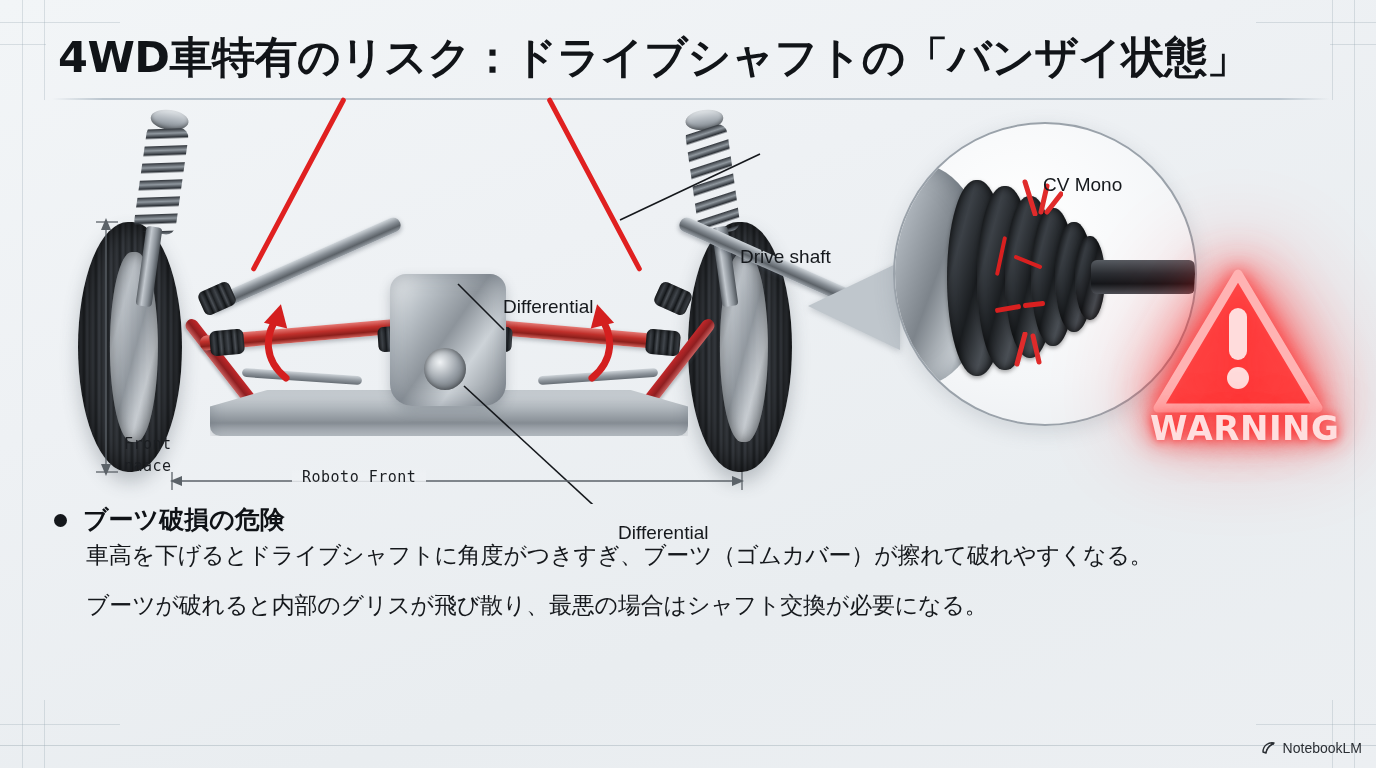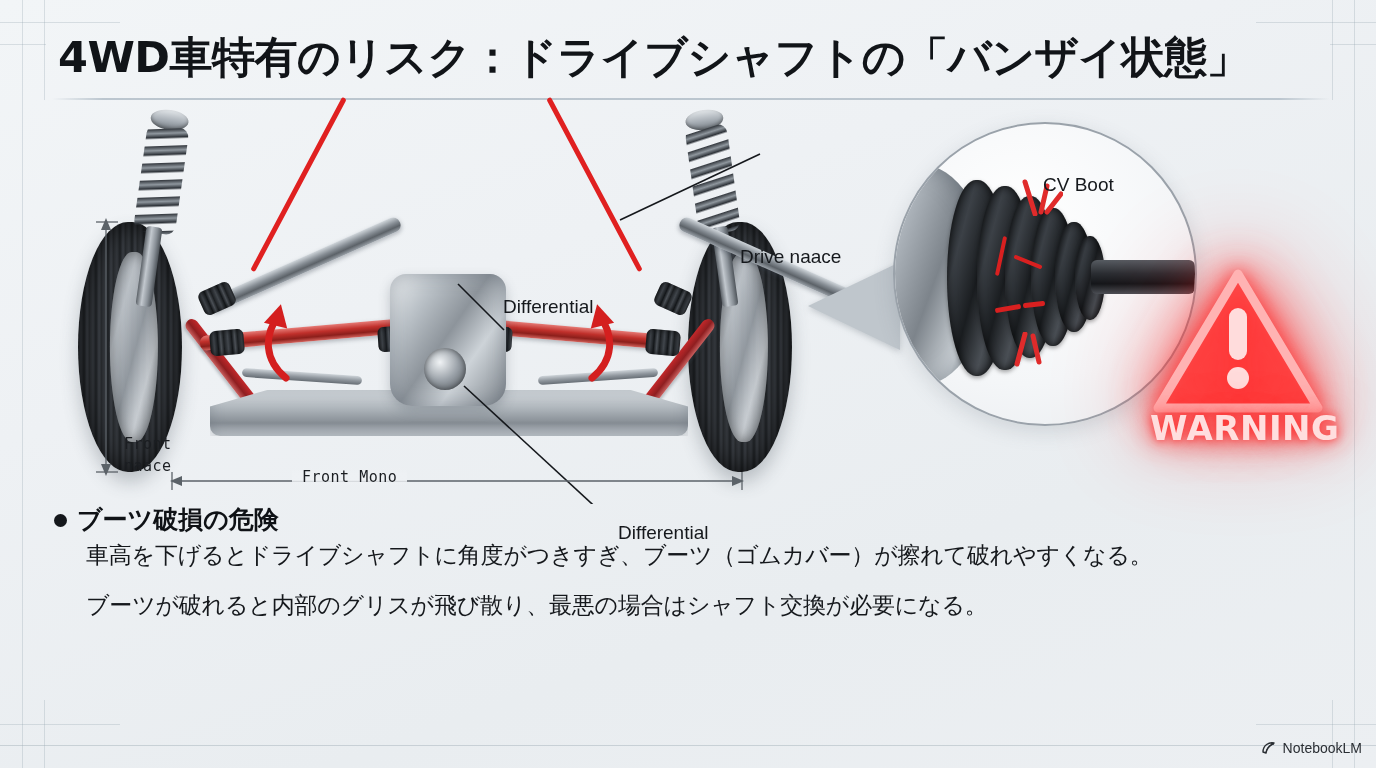--- a/index.html
+++ b/index.html
@@ -328,21 +328,21 @@
   
   #bullets {
     position: absolute;
     left: 54px; top: 504px;
     width: 1290px;
   }
   .bullet-block { position: relative; margin-bottom: 18px; }
   .bullet-head {
     display: flex;
     align-items: center;
-    gap: 10px;
+    gap: 16px;
     font-size: 25px;
     font-weight: bold;
     color: #0f1216;
     line-height: 32px;
     font-family: "DejaVu Sans", "Liberation Sans", sans-serif;
   }
   .bullet-dot {
     width: 13px; height: 13px;
     border-radius: 50%;
     background: #14171b;
@@ -468,25 +468,25 @@
       </svg>
       <div class="dim-text" id="dim-front"><span>Front</span><br><span>naace</span></div>
 
       <svg style="position:absolute; left:108px; top:366px; width:578px; height:22px;">
         <line x1="8" y1="11" x2="568" y2="11" stroke="#5b6268" stroke-width="1.3"></line>
         <path d="M2 11 L14 6 L14 16 Z" fill="#5b6268"></path>
         <path d="M576 11 L564 6 L564 16 Z" fill="#5b6268"></path>
         <line x1="4" y1="2" x2="4" y2="20" stroke="#5b6268" stroke-width="1.3"></line>
         <line x1="574" y1="2" x2="574" y2="20" stroke="#5b6268" stroke-width="1.3"></line>
       </svg>
-      <div class="dim-text" style="left:232px; top:364px; background:linear-gradient(180deg, rgba(238,241,244,0) 0%, rgba(238,241,244,0.95) 30%, rgba(238,241,244,0.95) 70%, rgba(238,241,244,0) 100%); padding:0 10px;">Front Mono</div>
+      <div class="dim-text" style="left:232px; top:364px; background:linear-gradient(180deg, rgba(238,241,244,0) 0%, rgba(238,241,244,0.95) 30%, rgba(238,241,244,0.95) 70%, rgba(238,241,244,0) 100%); padding:0 10px;">Roboto Front</div>
 
     </div>
 
-    <div class="art-label" id="lbl-driveshaft">Drive naace</div>
+    <div class="art-label" id="lbl-driveshaft">Drive shaft</div>
 
     <div id="mag-pointer"></div>
 
     <div id="magnifier">
       <div id="mag-hub"></div>
 
       <div class="pleat" style="left:52px;  top:56px;  width:60px; height:196px;"></div>
       <div class="pleat" style="left:82px;  top:62px;  width:56px; height:184px;"></div>
       <div class="pleat" style="left:110px; top:72px;  width:50px; height:162px;"></div>
       <div class="pleat" style="left:136px; top:84px;  width:44px; height:138px;"></div>
@@ -503,21 +503,21 @@
       <svg class="burst" style="left:106px; top:48px; width:62px; height:44px;" viewBox="0 0 62 44">
         <path d="M34 42 L24 10" stroke="#e02b2b" stroke-width="5" stroke-linecap="round"></path>
         <path d="M40 40 L46 14" stroke="#e02b2b" stroke-width="5" stroke-linecap="round"></path>
         <path d="M46 40 L60 22" stroke="#e02b2b" stroke-width="5" stroke-linecap="round"></path>
       </svg>
       <svg class="burst" style="left:100px; top:208px; width:62px; height:44px;" viewBox="0 0 62 44">
         <path d="M30 2 L22 32" stroke="#e02b2b" stroke-width="5" stroke-linecap="round"></path>
         <path d="M38 4 L44 30" stroke="#e02b2b" stroke-width="5" stroke-linecap="round"></path>
       </svg>
 
-      <div class="art-label" id="lbl-cvboot" style="left:148px; top:50px;">CV Boot</div>
+      <div class="art-label" id="lbl-cvboot" style="left:148px; top:50px;">CV Mono</div>
     </div>
 
     <div id="warning">
       <svg id="warn-tri-wrap" viewBox="0 0 176 152">
         <path d="M88 10 L168 144 L8 144 Z" fill="rgba(255,60,60,0.55)" stroke="#ffb3b3" stroke-width="9" stroke-linejoin="round"></path>
         <rect x="79" y="44" width="18" height="52" rx="9" fill="#ffdcdc"></rect>
         <circle cx="88" cy="114" r="11" fill="#ffdcdc"></circle>
       </svg>
       <div id="warn-label">WARNING</div>
     </div>

